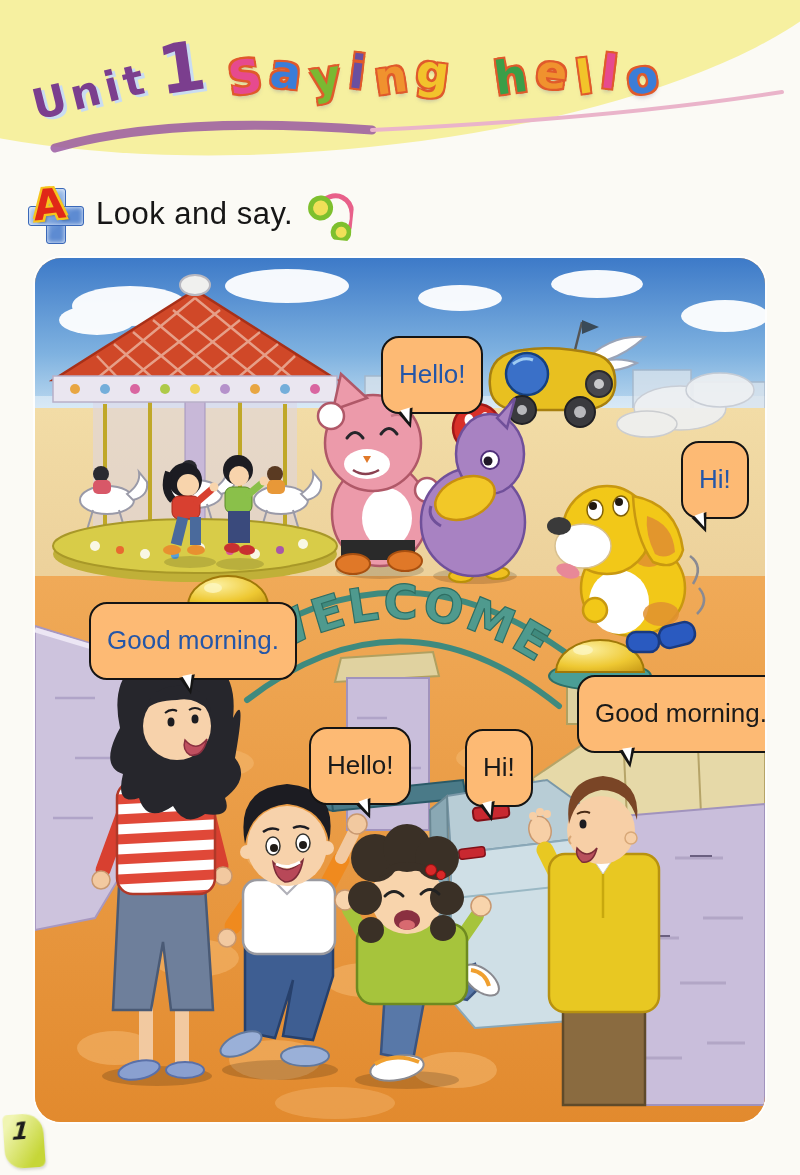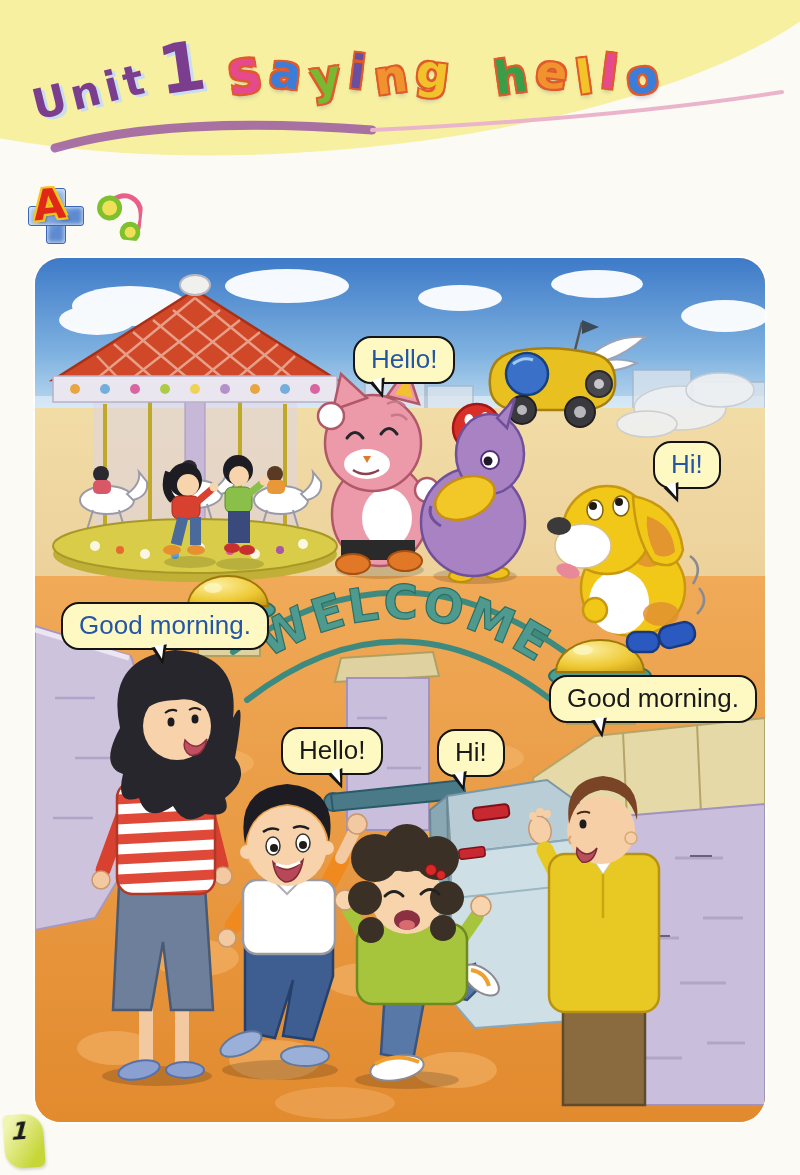--- a/index.html
+++ b/index.html
@@ -47,23 +47,24 @@
     border-radius:26px;overflow:hidden;background:#e8973e;
     box-shadow:0 0 0 2px rgba(255,255,255,.8);
   }
   .scene svg{display:block;}
   .welcome-text{
     font-family:"DejaVu Sans",sans-serif;font-weight:700;font-size:47px;letter-spacing:3px;
     fill:currentColor;stroke:#2e6e63;stroke-width:1.2;
   }
   
   .bubble{
-    position:absolute;background:#fef9c3;border:2.5px solid #141414;border-radius:18px;
-    padding:5px 16px;font-size:26px;line-height:1.3;white-space:nowrap;z-index:5;
+    position:absolute;background:#fdba74;border:2.5px solid #141414;border-radius:18px;
+    padding:20px 16px;font-size:26px;line-height:1.3;white-space:nowrap;z-index:5;
     font-family:"Liberation Sans",sans-serif;
+    margin-left:28px;
   }
   .bubble::before{
     content:"";position:absolute;bottom:-17px;left:var(--tx,20px);width:0;height:0;
     border-style:solid;border-width:19px 8px 0 8px;
     border-color:#141414 transparent transparent transparent;
     transform:rotate(var(--tr,0deg));transform-origin:top center;
   }
   .bubble::after{
     content:"";position:absolute;bottom:-11px;left:calc(var(--tx,20px) + 3px);width:0;height:0;
     border-style:solid;border-width:14px 5px 0 5px;
@@ -112,20 +113,21 @@
     <span class="ttl-letter" style="color: rgb(59, 125, 216);">o</span>
   </span>
 </div>
 
 <div class="activity-row">
   <div class="a-badge">
     <div class="bar v"></div>
     <div class="bar h"></div>
     <span class="a-letter">A</span>
   </div>
+  <div class="instruction">Look and say.</div>
   <svg class="audio-icon" viewBox="0 0 46 50">
     <path d="M 15 12 C 28 1 42 7 45 22 C 47 32 44 39 39 42" fill="none" stroke="#e8608a" stroke-width="5" stroke-linecap="round"></path>
     <circle cx="13" cy="20" r="10" fill="#f0e058" stroke="#7ec02e" stroke-width="5"></circle>
     <circle cx="36" cy="42" r="8" fill="#f0e058" stroke="#7ec02e" stroke-width="5"></circle>
   </svg>
 </div>
 
 <div class="scene">
 <svg viewBox="0 0 730 864" width="730" height="864">
   <defs>

